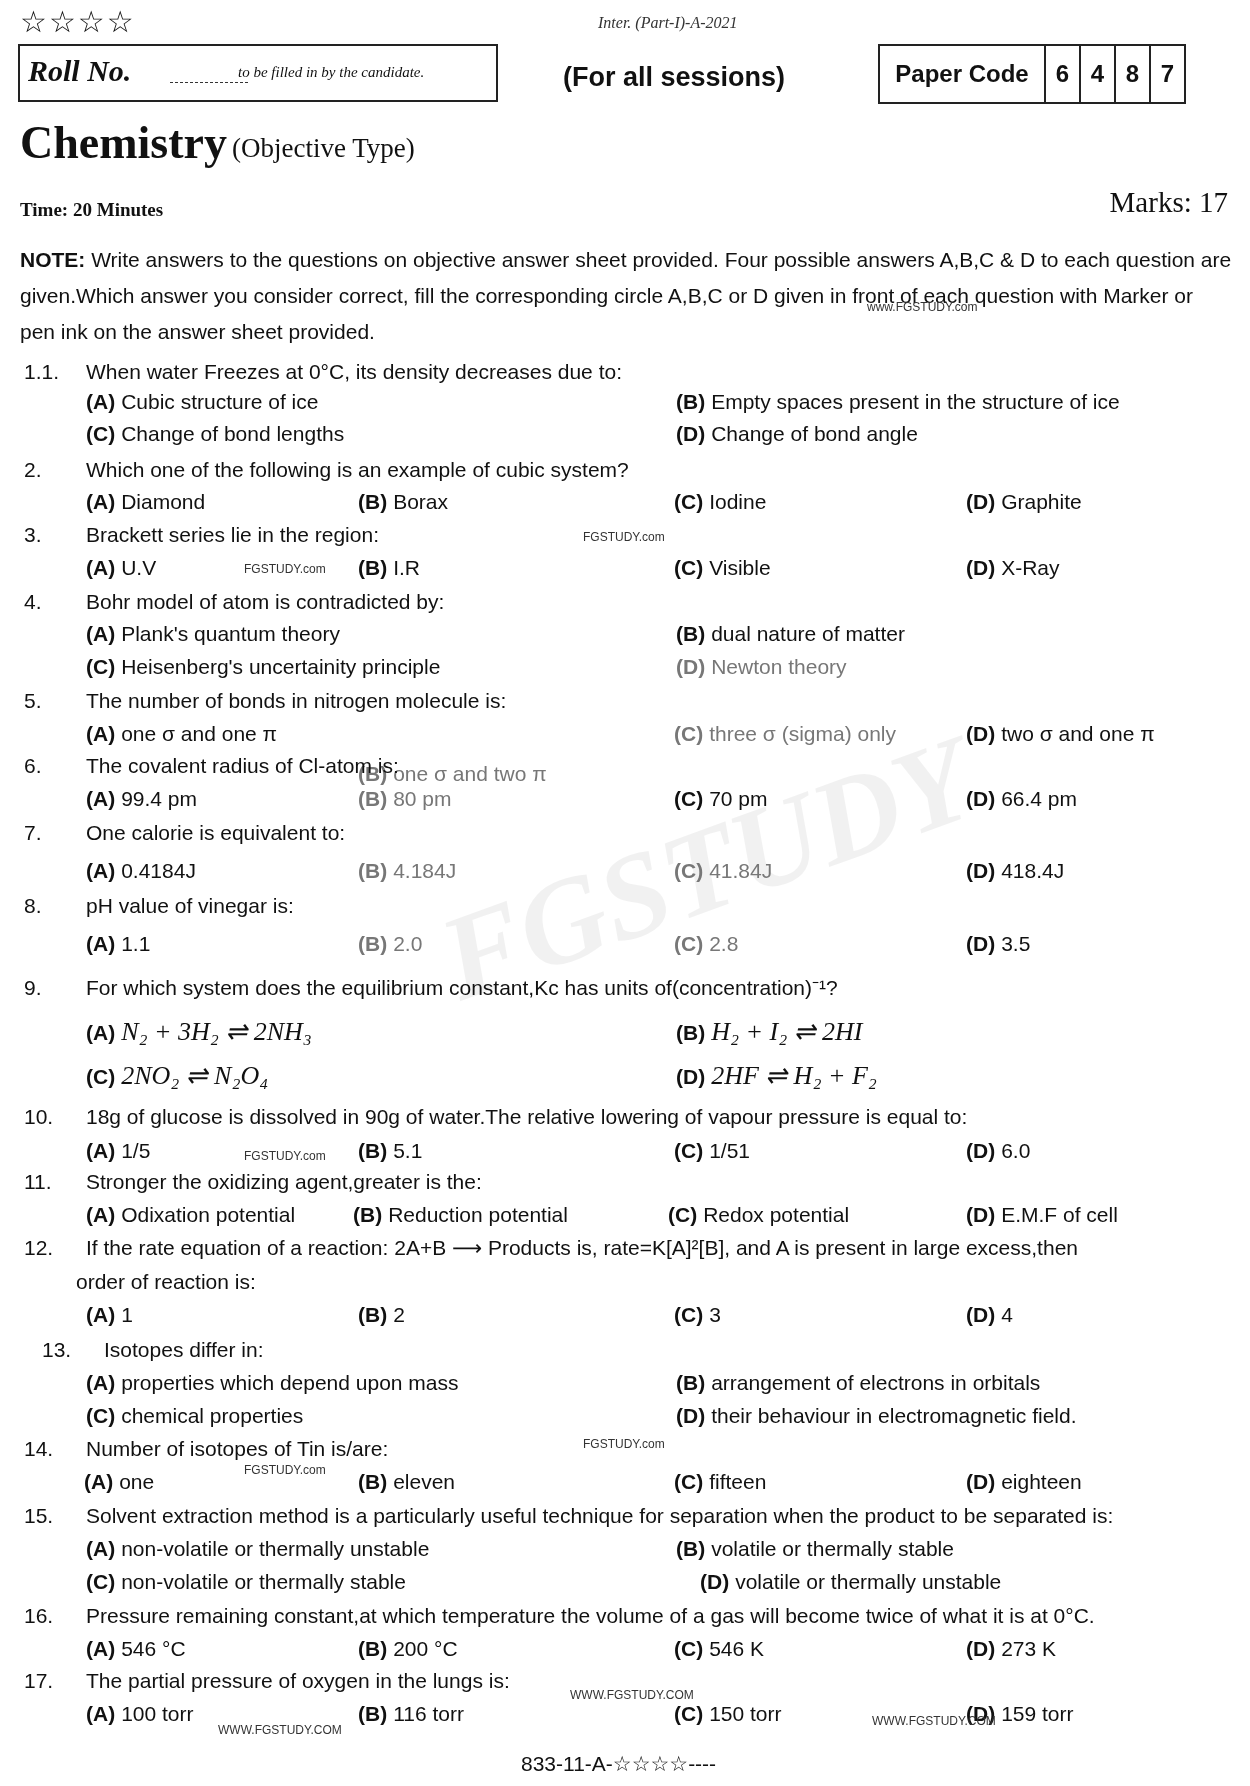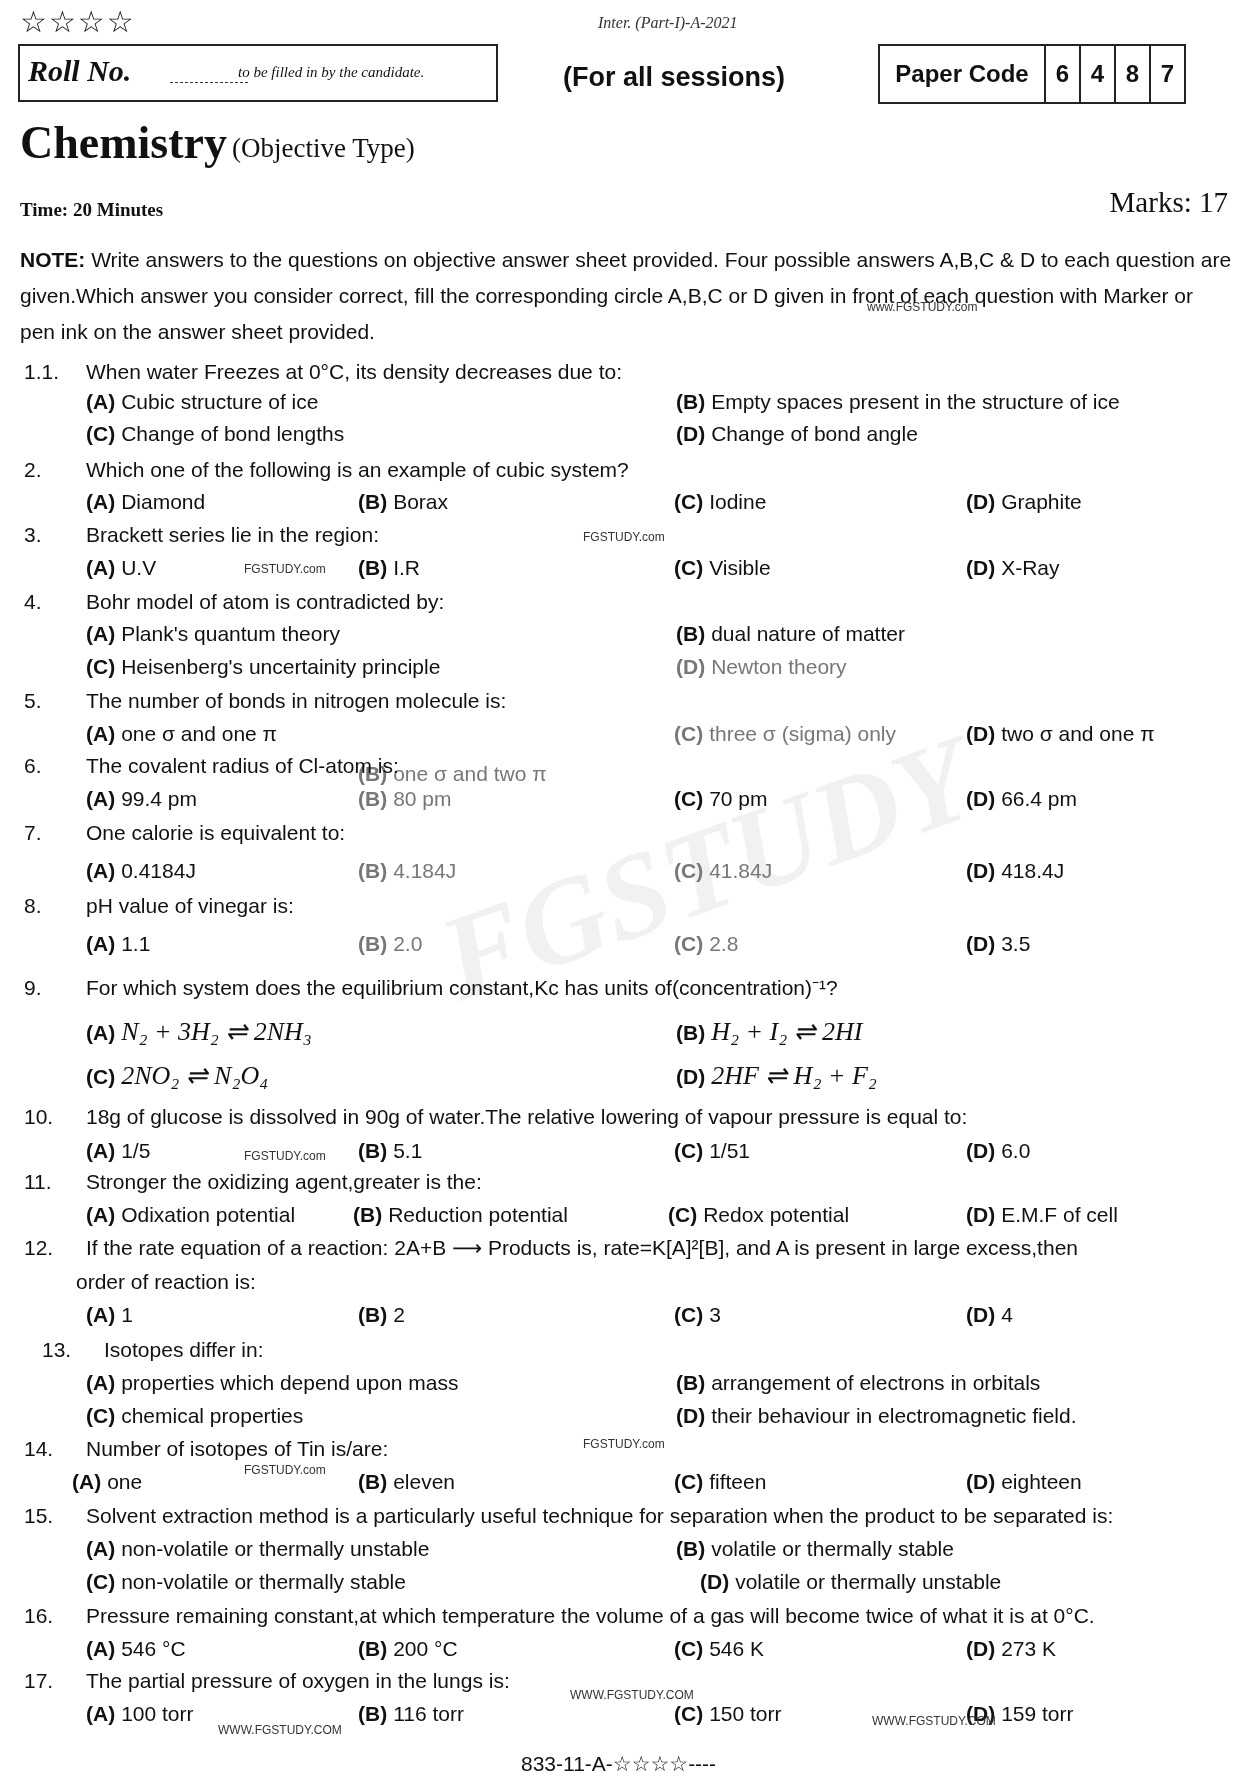--- a/index.html
+++ b/index.html
@@ -133,21 +133,21 @@
     <div class="opt" style="left: 86px; top: 1303px;"><span class="ol">(A)</span><span>1</span></div>
     <div class="opt" style="left: 358px; top: 1303px;"><span class="ol">(B)</span><span>2</span></div>
     <div class="opt" style="left: 674px; top: 1303px;"><span class="ol">(C)</span><span>3</span></div>
     <div class="opt" style="left: 966px; top: 1303px;"><span class="ol">(D)</span><span>4</span></div>
     <div class="q" style="left: 42px; top: 1338px;"><span class="qn">13.</span><span>Isotopes differ in:</span></div>
     <div class="opt" style="left: 86px; top: 1371px;"><span class="ol">(A)</span><span>properties which depend upon mass</span></div>
     <div class="opt" style="left: 676px; top: 1371px;"><span class="ol">(B)</span><span>arrangement of electrons in orbitals</span></div>
     <div class="opt" style="left: 86px; top: 1404px;"><span class="ol">(C)</span><span>chemical properties</span></div>
     <div class="opt" style="left: 676px; top: 1404px;"><span class="ol">(D)</span><span>their behaviour in electromagnetic field.</span></div>
     <div class="q" style="left: 24px; top: 1437px;"><span class="qn">14.</span><span>Number of isotopes of Tin is/are:</span></div>
-    <div class="opt" style="left: 72px; top: 1470px;"><span class="ol">(A)</span><span>one</span></div>
+    <div class="opt" style="left: 84px; top: 1470px;"><span class="ol">(A)</span><span>one</span></div>
     <div class="opt" style="left: 358px; top: 1470px;"><span class="ol">(B)</span><span>eleven</span></div>
     <div class="opt" style="left: 674px; top: 1470px;"><span class="ol">(C)</span><span>fifteen</span></div>
     <div class="opt" style="left: 966px; top: 1470px;"><span class="ol">(D)</span><span>eighteen</span></div>
     <div class="q" style="left: 24px; top: 1504px;"><span class="qn">15.</span><span>Solvent extraction method is a particularly useful technique for separation when the product to be separated is:</span></div>
     <div class="opt" style="left: 86px; top: 1537px;"><span class="ol">(A)</span><span>non-volatile or thermally unstable</span></div>
     <div class="opt" style="left: 676px; top: 1537px;"><span class="ol">(B)</span><span>volatile or thermally stable</span></div>
     <div class="opt" style="left: 86px; top: 1570px;"><span class="ol">(C)</span><span>non-volatile or thermally stable</span></div>
     <div class="opt" style="left: 676px; top: 1570px; margin-left: 24px;"><span class="ol">(D)</span><span>volatile or thermally unstable</span></div>
     <div class="q" style="left: 24px; top: 1604px;"><span class="qn">16.</span><span>Pressure remaining constant,at which temperature the volume of a gas will become twice of what it is at 0°C.</span></div>
     <div class="opt" style="left: 86px; top: 1637px;"><span class="ol">(A)</span><span>546 °C</span></div>

